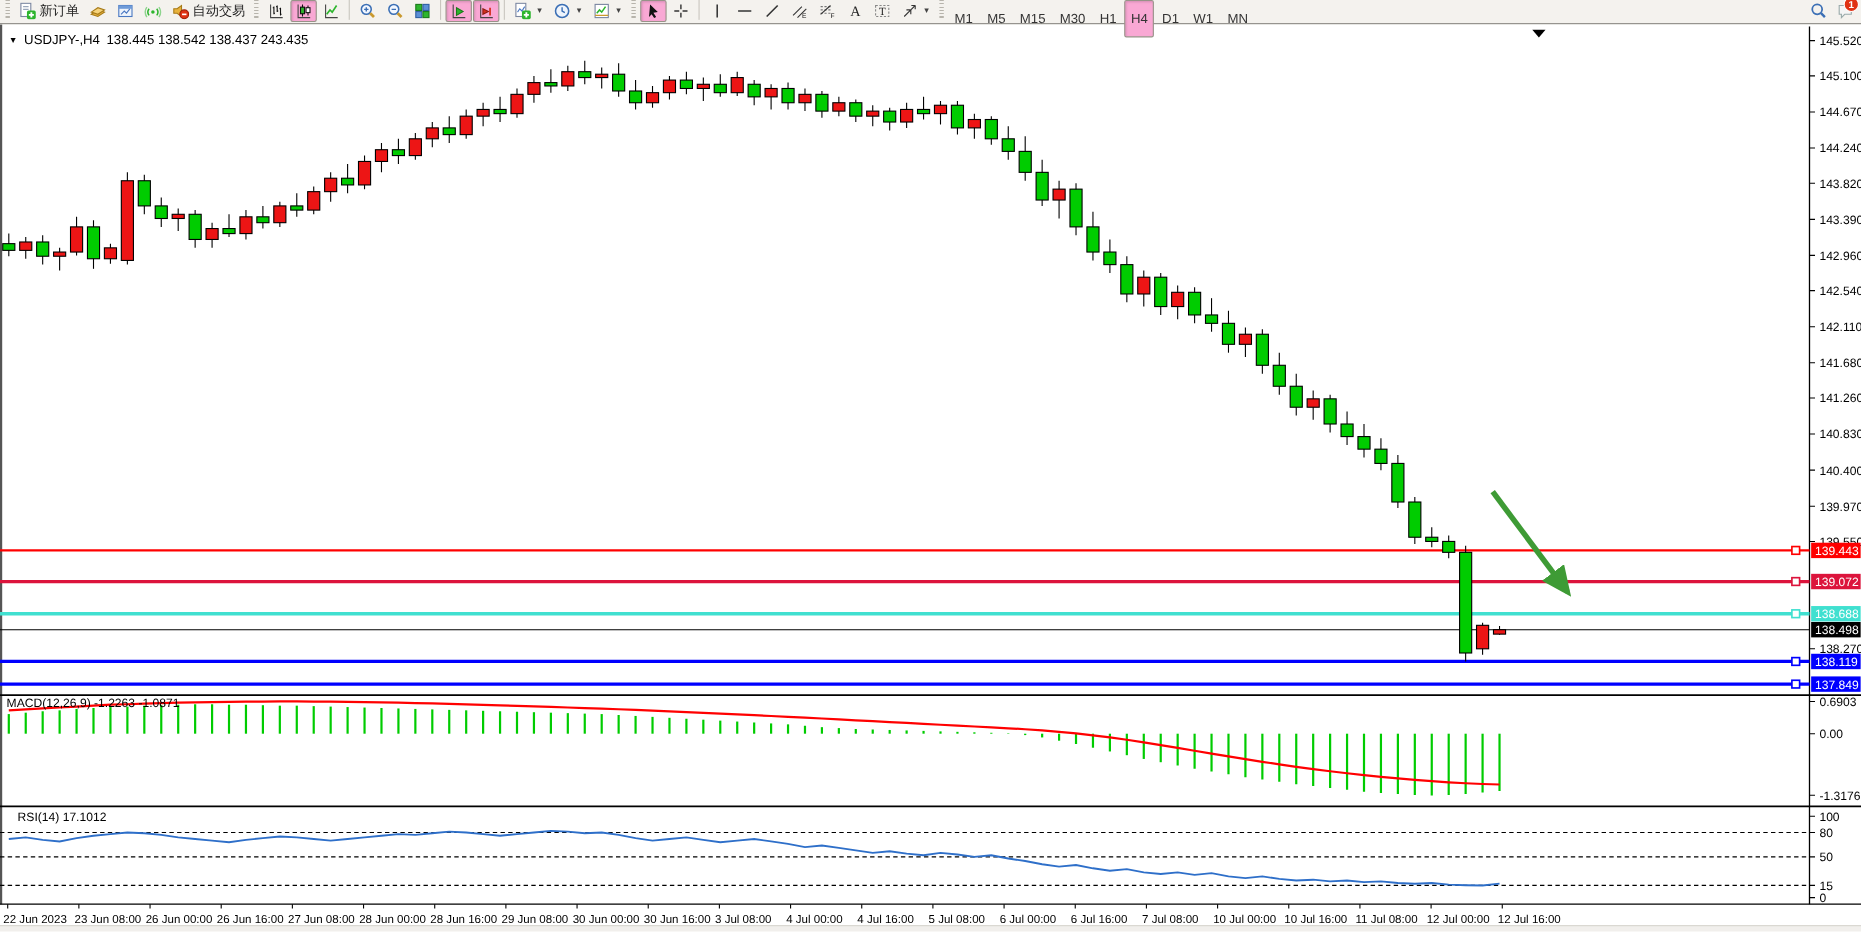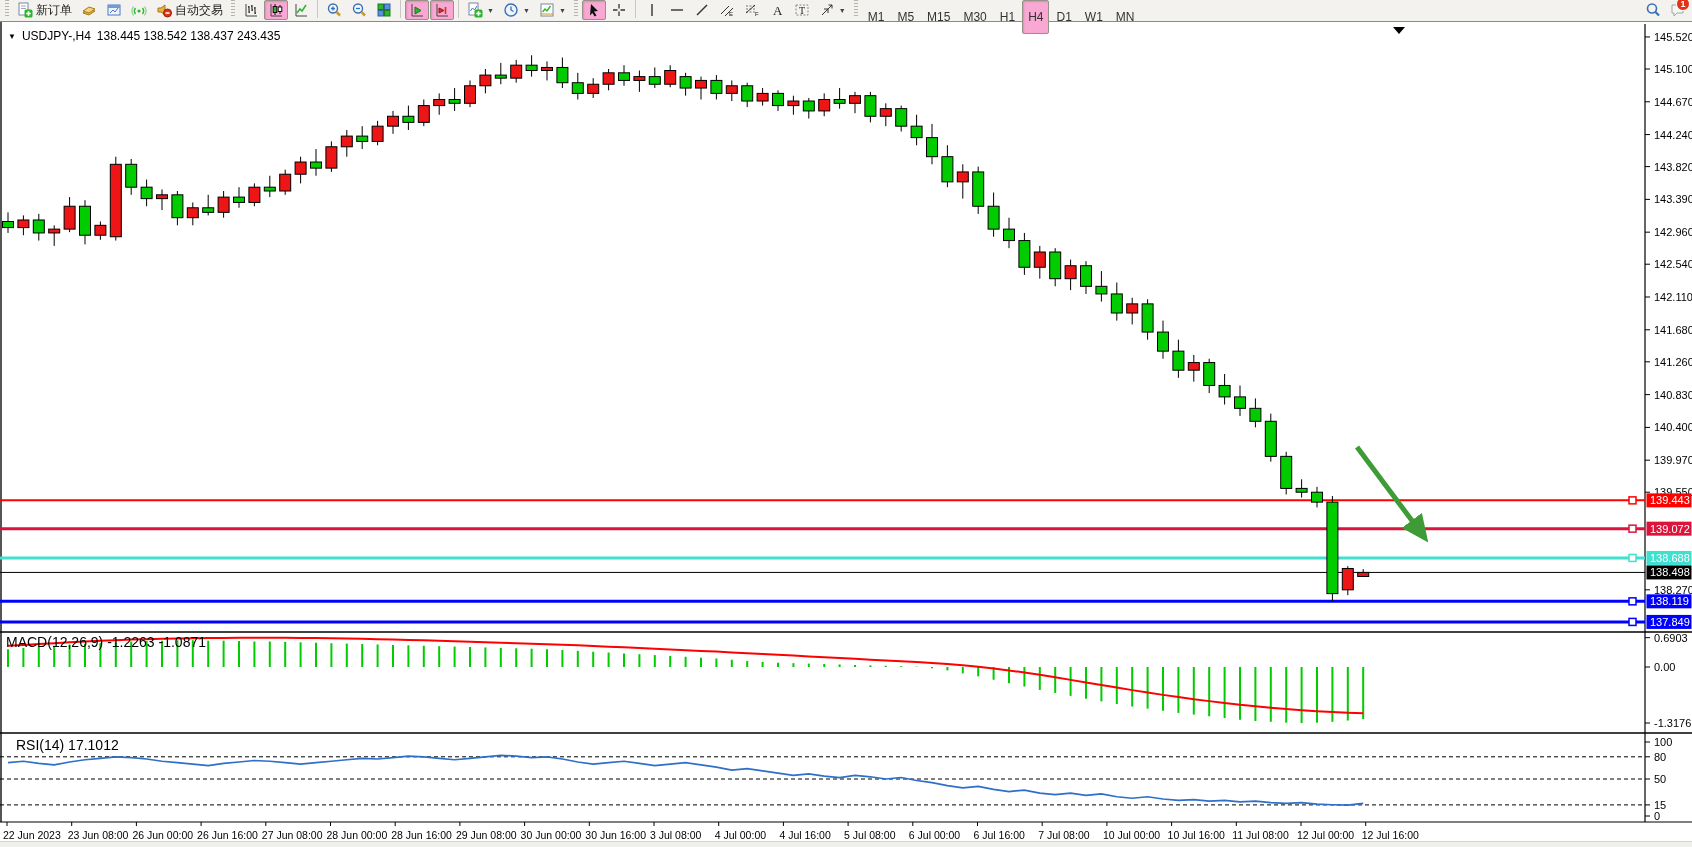--- a/index.html
+++ b/index.html
@@ -23,21 +23,21 @@
   .grip{width:4px;height:18px;margin:0 3px;
     background:repeating-linear-gradient(to bottom,#b7b4ac 0 1px,transparent 1px 3px);}
   .spacer{flex:1;}
   .tfb{font-size:11px;padding:16px 5px;color:#333;}
   .icon16{width:16px;height:16px;display:inline-block;position:relative;}
   
   #chartwrap{position:absolute;left:0;top:22px;width:1692px;height:825px;}
   #chart-title{position:absolute;left:8px;top:7px;font-size:12px;color:#000;
     display:flex;align-items:center;gap:6px;z-index:3;}
   #chart-title .tri{font-size:8px;}
-  .indlabel{position:absolute;left:6px;font-size:14px;color:#000;z-index:3;}
+  .indlabel{position:absolute;left:6px;font-size:11px;color:#000;z-index:3;}
   #macd-label{top:612px;}
   #rsi-label{top:715px;padding-left:10px;}
   #bottom-strip{position:absolute;left:0;bottom:0;width:1692px;height:5px;
     background:#f1efec;border-top:1px solid #d8d5cf;z-index:2;}
 </style>
 </head>
 <body>
 
 <div id="toolbar">
     <div class="grip"></div>

